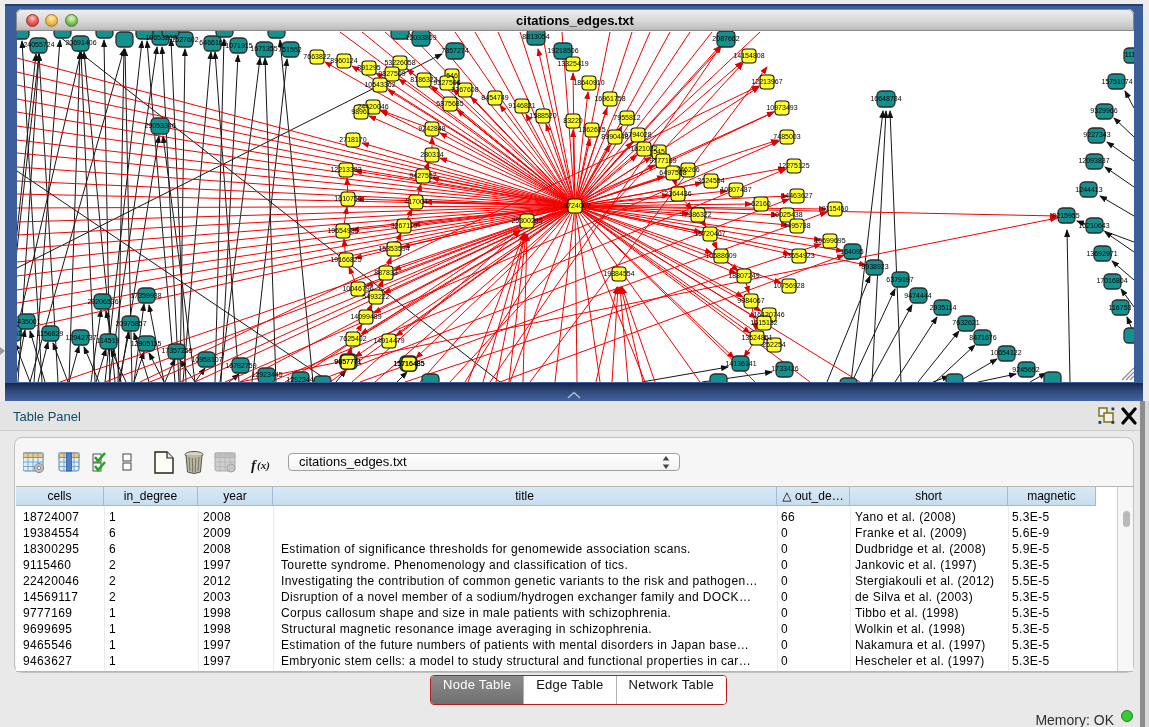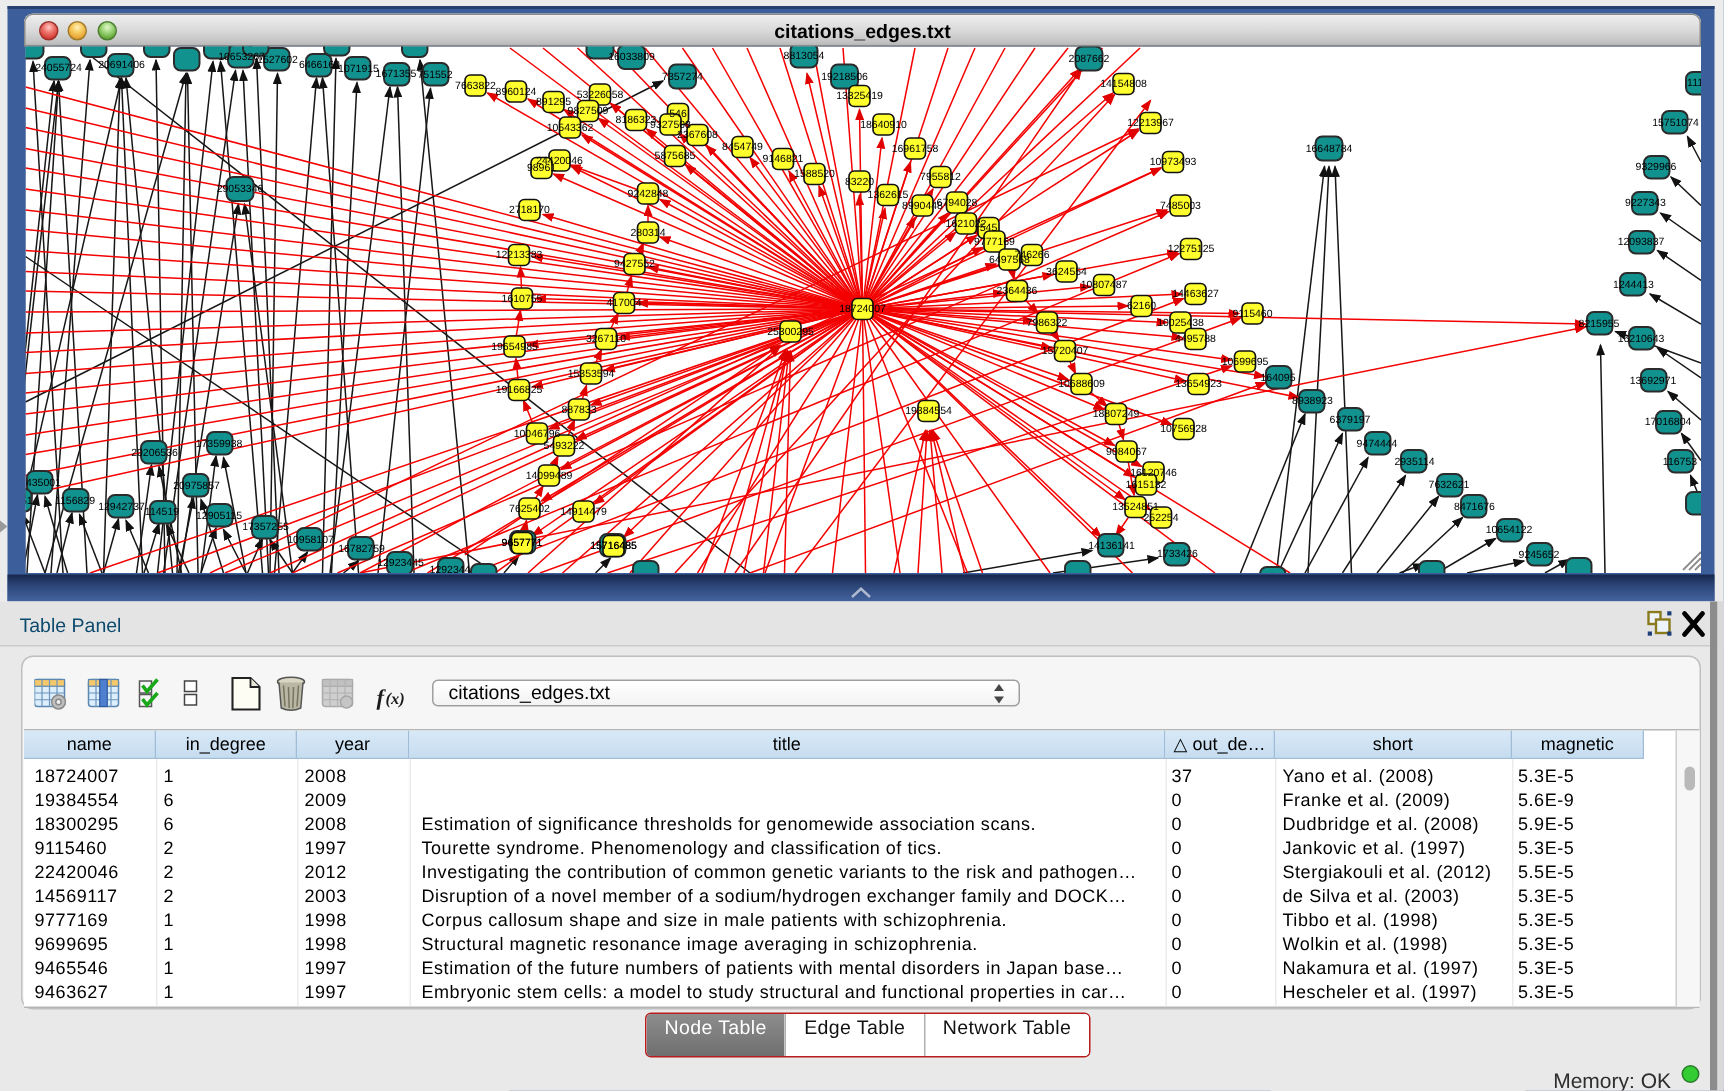--- a/index.html
+++ b/index.html
@@ -720,39 +720,39 @@
             </g>
 <text x="228" y="21" font-family="Liberation Serif, serif" font-style="italic" font-weight="bold" font-size="15" fill="#1a1a1a">f</text>
 <text x="234" y="20" font-family="Liberation Serif, serif" font-style="italic" font-weight="bold" font-size="11" fill="#1a1a1a">(x)</text>
 </svg>
         </div>
       <div id="combo">citations_edges.txt<svg width="8" height="13" viewBox="0 0 8 13" style="position:absolute;right:9px;top:2px">
             <path d="M4,0 L7.3,4.6 L0.7,4.6 z" fill="#464646"></path>
             <path d="M4,13 L7.3,8.4 L0.7,8.4 z" fill="#464646"></path>
           </svg></div>
       <div id="tbl">
-          <div class="hdr" style="left:0px;width:88px">name</div>
+          <div class="hdr" style="left:0px;width:88px">cells</div>
 <div class="hdr" style="left:88px;width:94px">in_degree</div>
 <div class="hdr" style="left:182px;width:75px">year</div>
 <div class="hdr" style="left:257px;width:504px">title</div>
 <div class="hdr" style="left:761px;width:73px">△ out_de…</div>
 <div class="hdr" style="left:834px;width:158px">short</div>
 <div class="hdr" style="left:992px;width:88px">magnetic</div>
 <div style="position:absolute;left:1101px;top:0;width:16px;height:186px;border-left:1px solid #cfcfcf;background:#f7f7f7"></div>
 <div style="position:absolute;left:1107px;top:24px;width:7px;height:16px;border-radius:4px;background:#b9b9b9"></div>
 <div style="position:absolute;left:88px;top:19px;width:1px;height:167px;background:#ebebeb"></div>
 <div style="position:absolute;left:182px;top:19px;width:1px;height:167px;background:#ebebeb"></div>
 <div style="position:absolute;left:257px;top:19px;width:1px;height:167px;background:#ebebeb"></div>
 <div style="position:absolute;left:761px;top:19px;width:1px;height:167px;background:#ebebeb"></div>
 <div style="position:absolute;left:834px;top:19px;width:1px;height:167px;background:#ebebeb"></div>
 <div style="position:absolute;left:992px;top:19px;width:1px;height:167px;background:#ebebeb"></div>
 <div class="cell" style="left:7px;top:23px">18724007</div>
 <div class="cell" style="left:93px;top:23px">1</div>
 <div class="cell" style="left:187px;top:23px">2008</div>
-<div class="cell" style="left:765px;top:23px">37</div>
+<div class="cell" style="left:765px;top:23px">66</div>
 <div class="cell" style="left:839px;top:23px">Yano et al. (2008)</div>
 <div class="cell" style="left:996px;top:23px">5.3E-5</div>
 <div class="cell" style="left:7px;top:39px">19384554</div>
 <div class="cell" style="left:93px;top:39px">6</div>
 <div class="cell" style="left:187px;top:39px">2009</div>
 <div class="cell" style="left:765px;top:39px">0</div>
 <div class="cell" style="left:839px;top:39px">Franke et al. (2009)</div>
 <div class="cell" style="left:996px;top:39px">5.6E-9</div>
 <div class="cell" style="left:7px;top:55px">18300295</div>
 <div class="cell" style="left:93px;top:55px">6</div>

